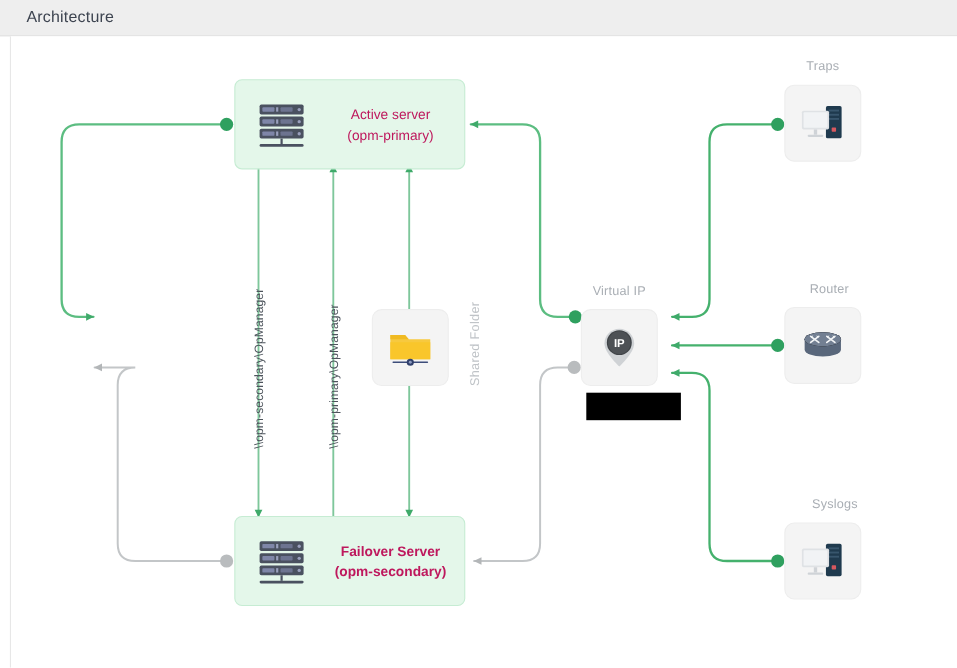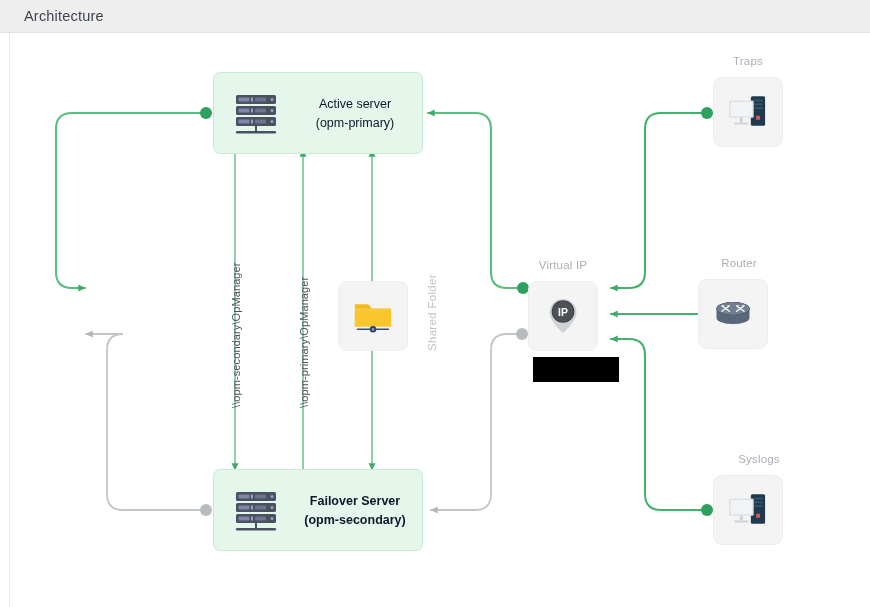--- a/index.html
+++ b/index.html
@@ -67,21 +67,21 @@
     background: #e4f7ea;
     border: 1px solid #c6ecd3;
     border-radius: 7px;
   }
   .server-text {
     position: absolute;
     left: 78px; top: 22px;
     width: 126px;
     text-align: center;
     font-size: 12.5px;
-    color: #0f172a;
+    color: #be185d;
     line-height: 19px;
   }
   .server-text .l2 { display:block; }
   
   .vlabel {
     position: absolute;
     font-size: 11px;
     color: #4d545c;
     white-space: nowrap;
     transform-origin: 0 0;
@@ -284,21 +284,21 @@
               <rect x="4" y="8" width="26" height="18" rx="1.6" fill="#dfe2e5"></rect>
               <rect x="5.6" y="9.6" width="22.8" height="14.8" rx="0.9" fill="#f1f3f5"></rect>
               <rect x="15.4" y="26" width="3.2" height="5" fill="#cfd3d7"></rect>
               <rect x="9.5" y="31" width="15" height="2.2" rx="1.1" fill="#cfd3d7"></rect>
             </g>
           </svg>
         </div>
       </div>
     </div>
 
-    <div class="node" style="left:688px; top:246px; width:82px; height:70px;">
+    <div class="node" style="left:703px; top:246px; width:82px; height:70px;">
       <div class="node-label" style="top:-22px;">Router</div>
       <div class="small-box">
         <div class="icon-wrap">
           <svg viewBox="0 0 48 36" width="44" height="34">
             <g>
               <ellipse cx="24" cy="12" rx="18" ry="7" fill="#6b7789"></ellipse>
               <path d="M6,12 L6,22 A18,7 0 0 0 42,22 L42,12 Z" fill="#59677b"></path>
               <ellipse cx="24" cy="12" rx="18" ry="7" fill="#76melt"></ellipse>
               <ellipse cx="24" cy="12" rx="18" ry="7" fill="#727f92"></ellipse>
               <g stroke="#f2f4f6" stroke-width="1.7" fill="none" stroke-linecap="round">

